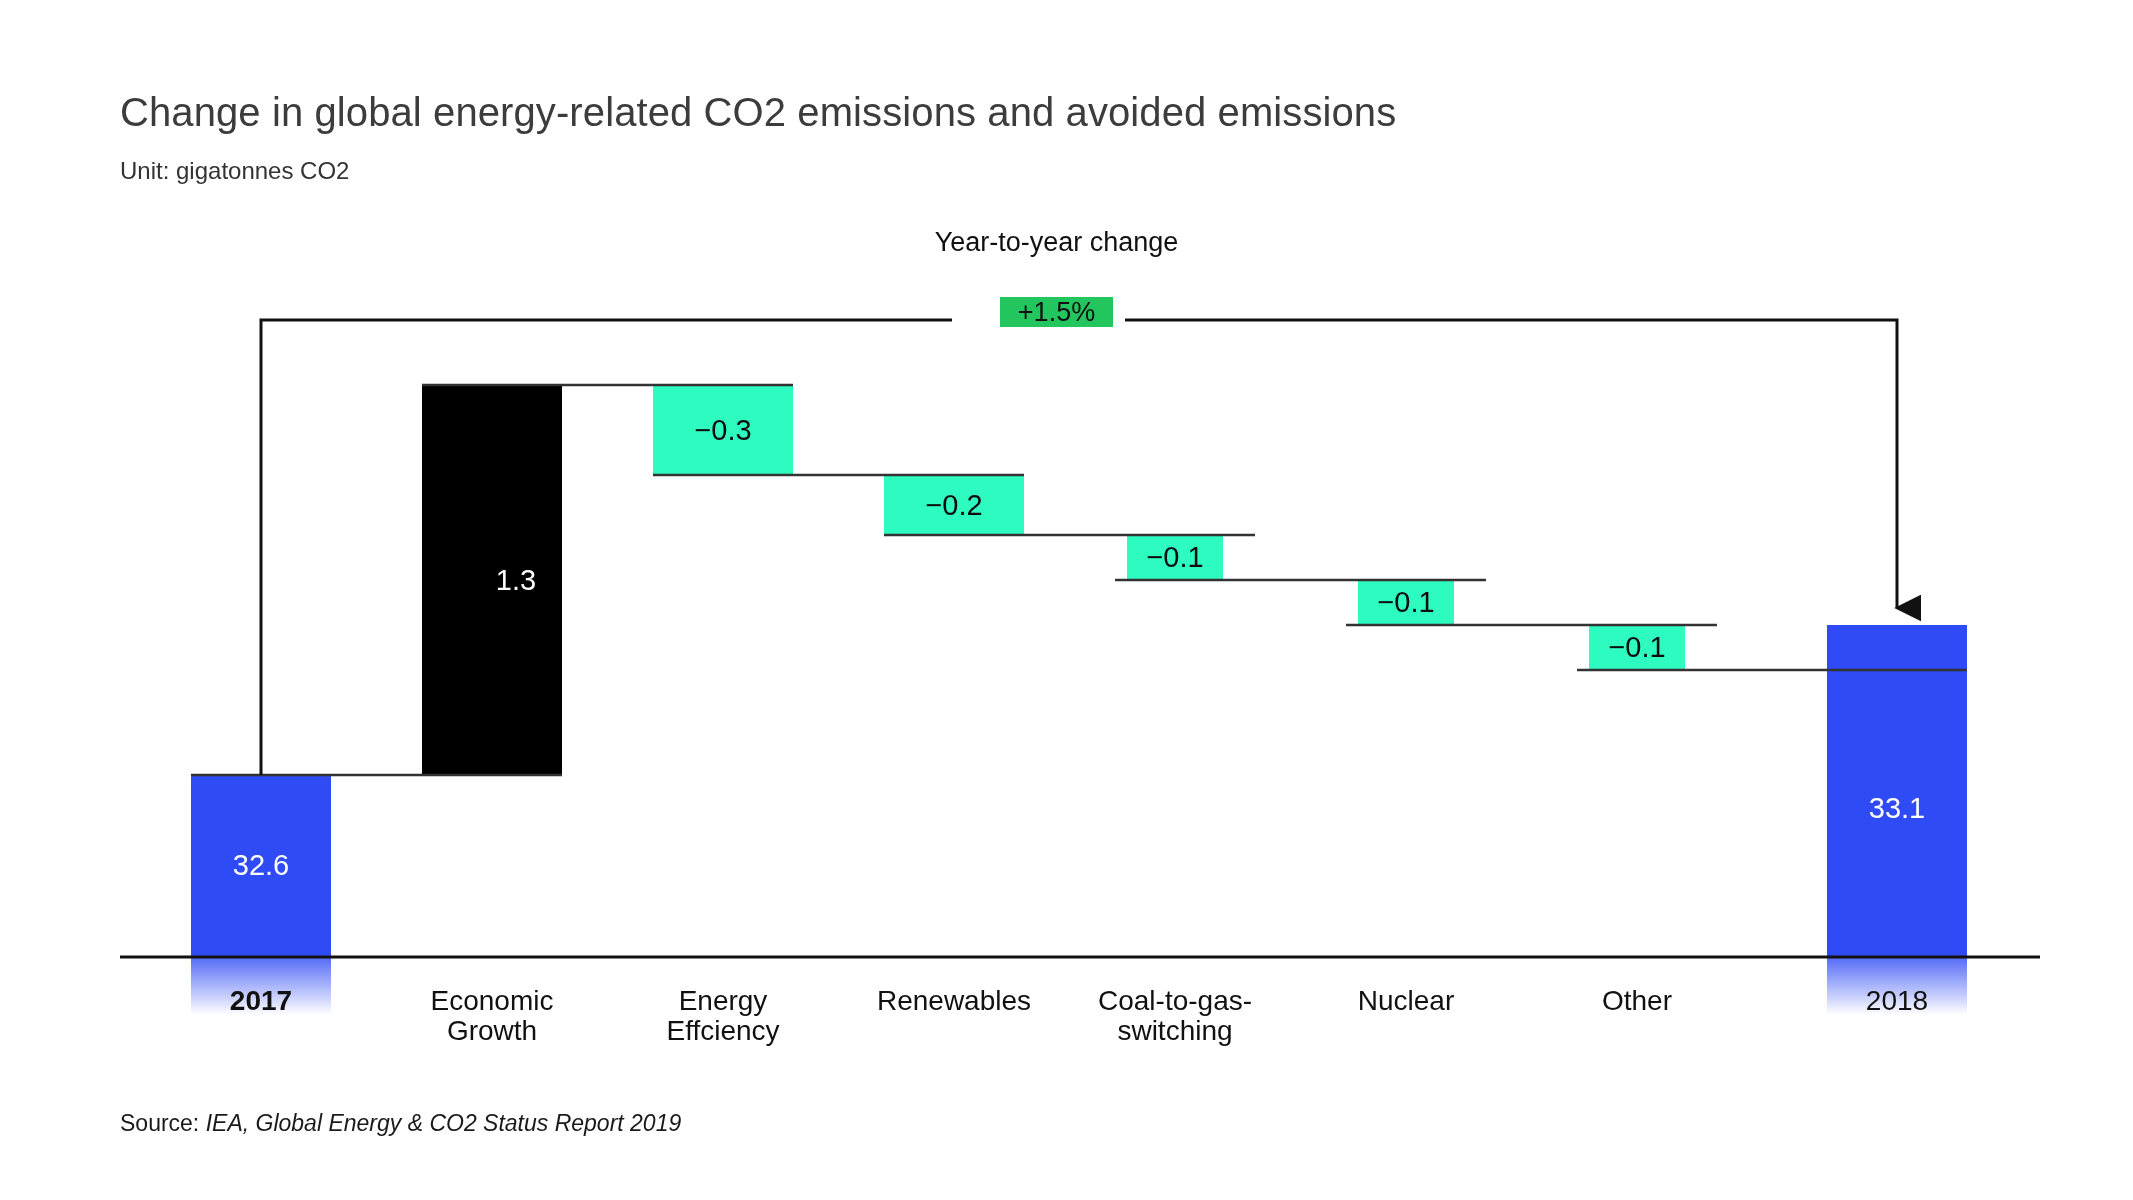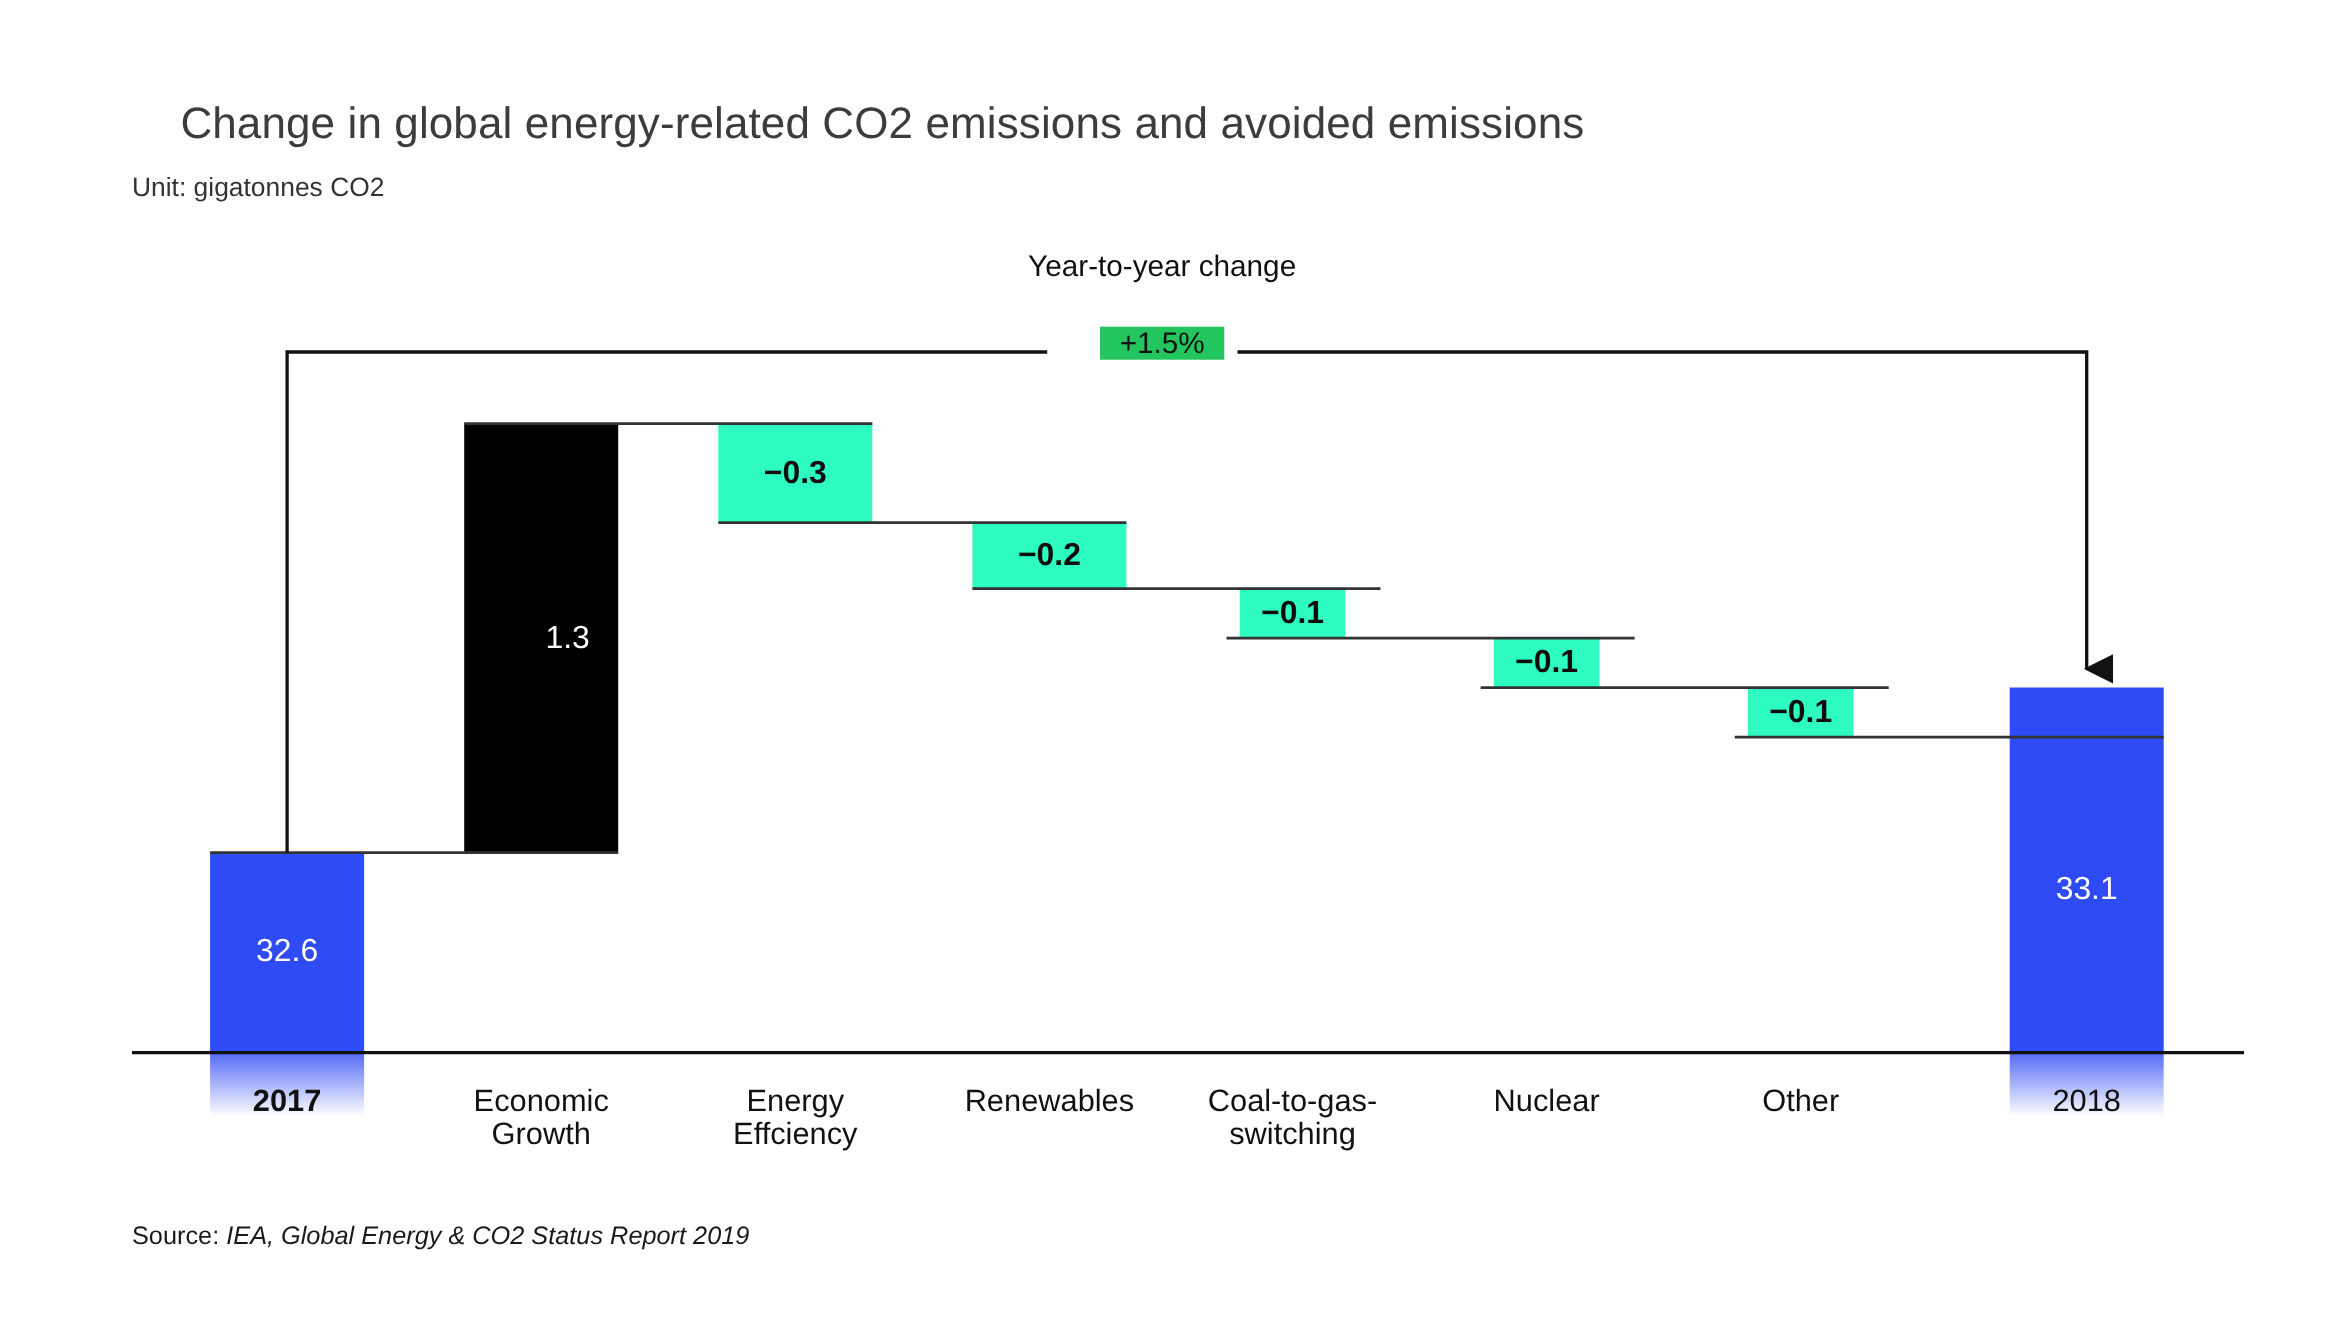--- a/index.html
+++ b/index.html
@@ -27,21 +27,20 @@
   
   .chart-title {
     position: absolute;
     left: 120px;
     top: 90px;
     font-size: 40px;
     font-weight: 400;
     color: #3c3c3c;
     letter-spacing: 0.1px;
     white-space: nowrap;
-    margin-left: 44px;
   }
   .chart-subtitle {
     position: absolute;
     left: 120px;
     top: 157px;
     font-size: 24px;
     font-weight: 400;
     color: #333333;
     white-space: nowrap;
   }
@@ -93,21 +92,21 @@
   
   .bar-label {
     position: absolute;
     font-size: 29px;
     text-align: center;
     white-space: nowrap;
     pointer-events: none;
     line-height: 1;
   }
   .bar-label.light { color: #ffffff; }
-  .bar-label.dark  { color: #0d0d0d; font-weight: bold; }
+  .bar-label.dark  { color: #0d0d0d; }
 
   
   .cat-label {
     position: absolute;
     font-size: 28px;
     color: #111111;
     text-align: center;
     line-height: 1.08;
     white-space: pre-line;
   }

